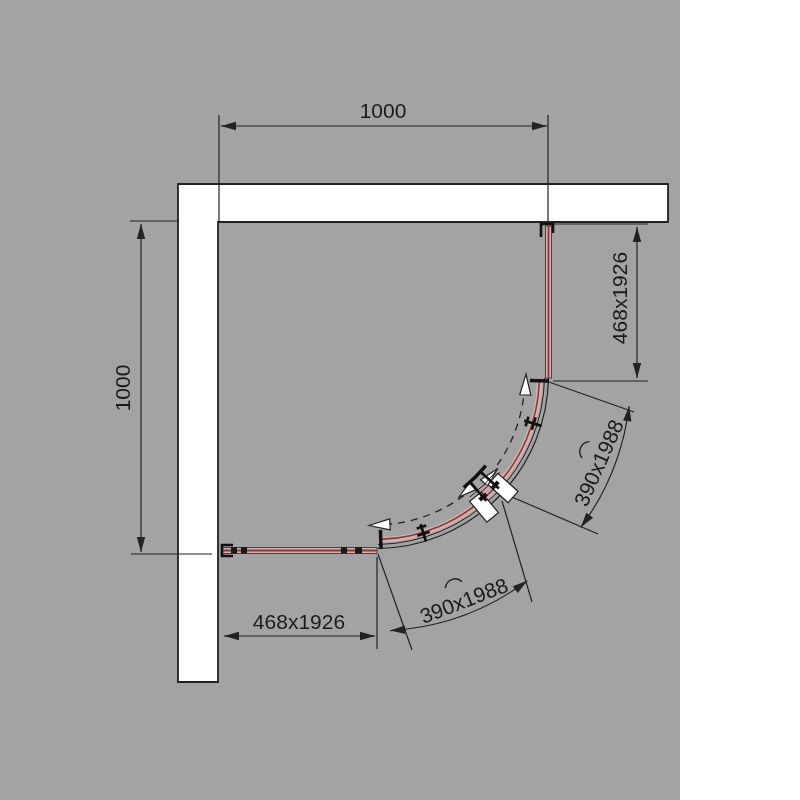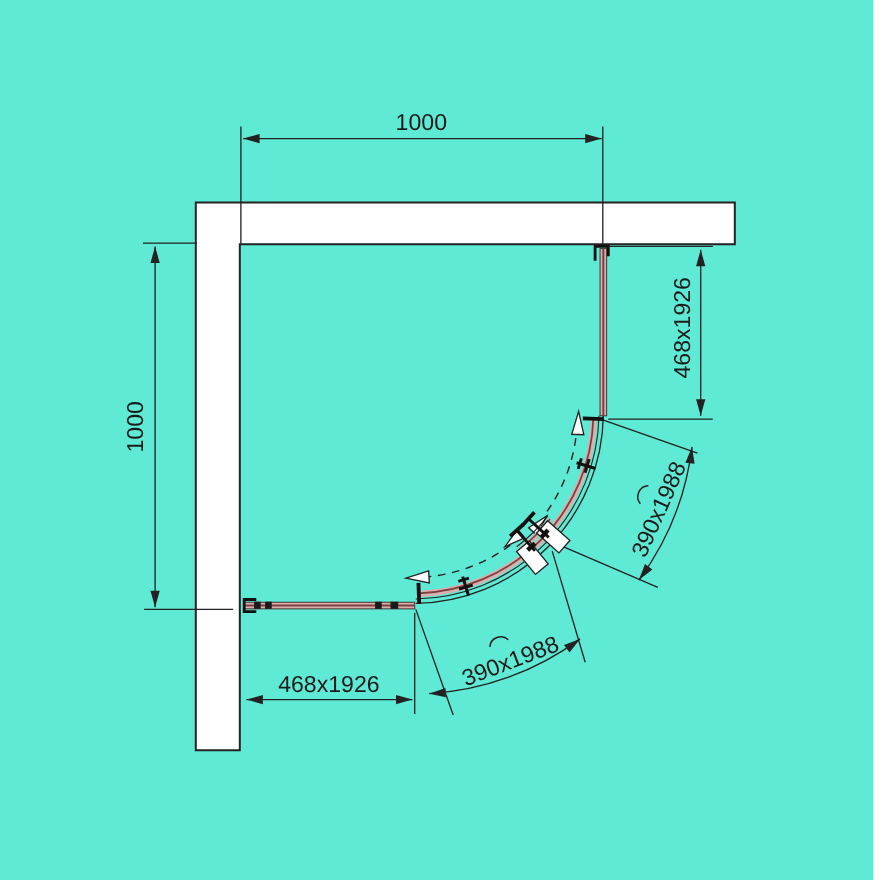--- a/index.html
+++ b/index.html
@@ -1,16 +1,16 @@
 <!DOCTYPE html>
 <html><head>
 <meta charset="utf-8">
 <style>
   html,body{margin:0;padding:0;background:#ffffff;}
-  .canvas{position:relative;width:794px;height:800px;background:#5eead4;overflow:hidden;
+  .canvas{position:relative;width:680px;height:800px;background:#a3a3a3;overflow:hidden;
           font-family:"Liberation Sans", sans-serif;}
   svg{display:block;}
   text{font-family:"Liberation Sans", sans-serif;font-size:21px;fill:#1a1a1a;}
 </style>
 </head>
 <body>
 
 <div class="canvas">
 <svg width="800" height="800" viewBox="0 0 800 800">
 

